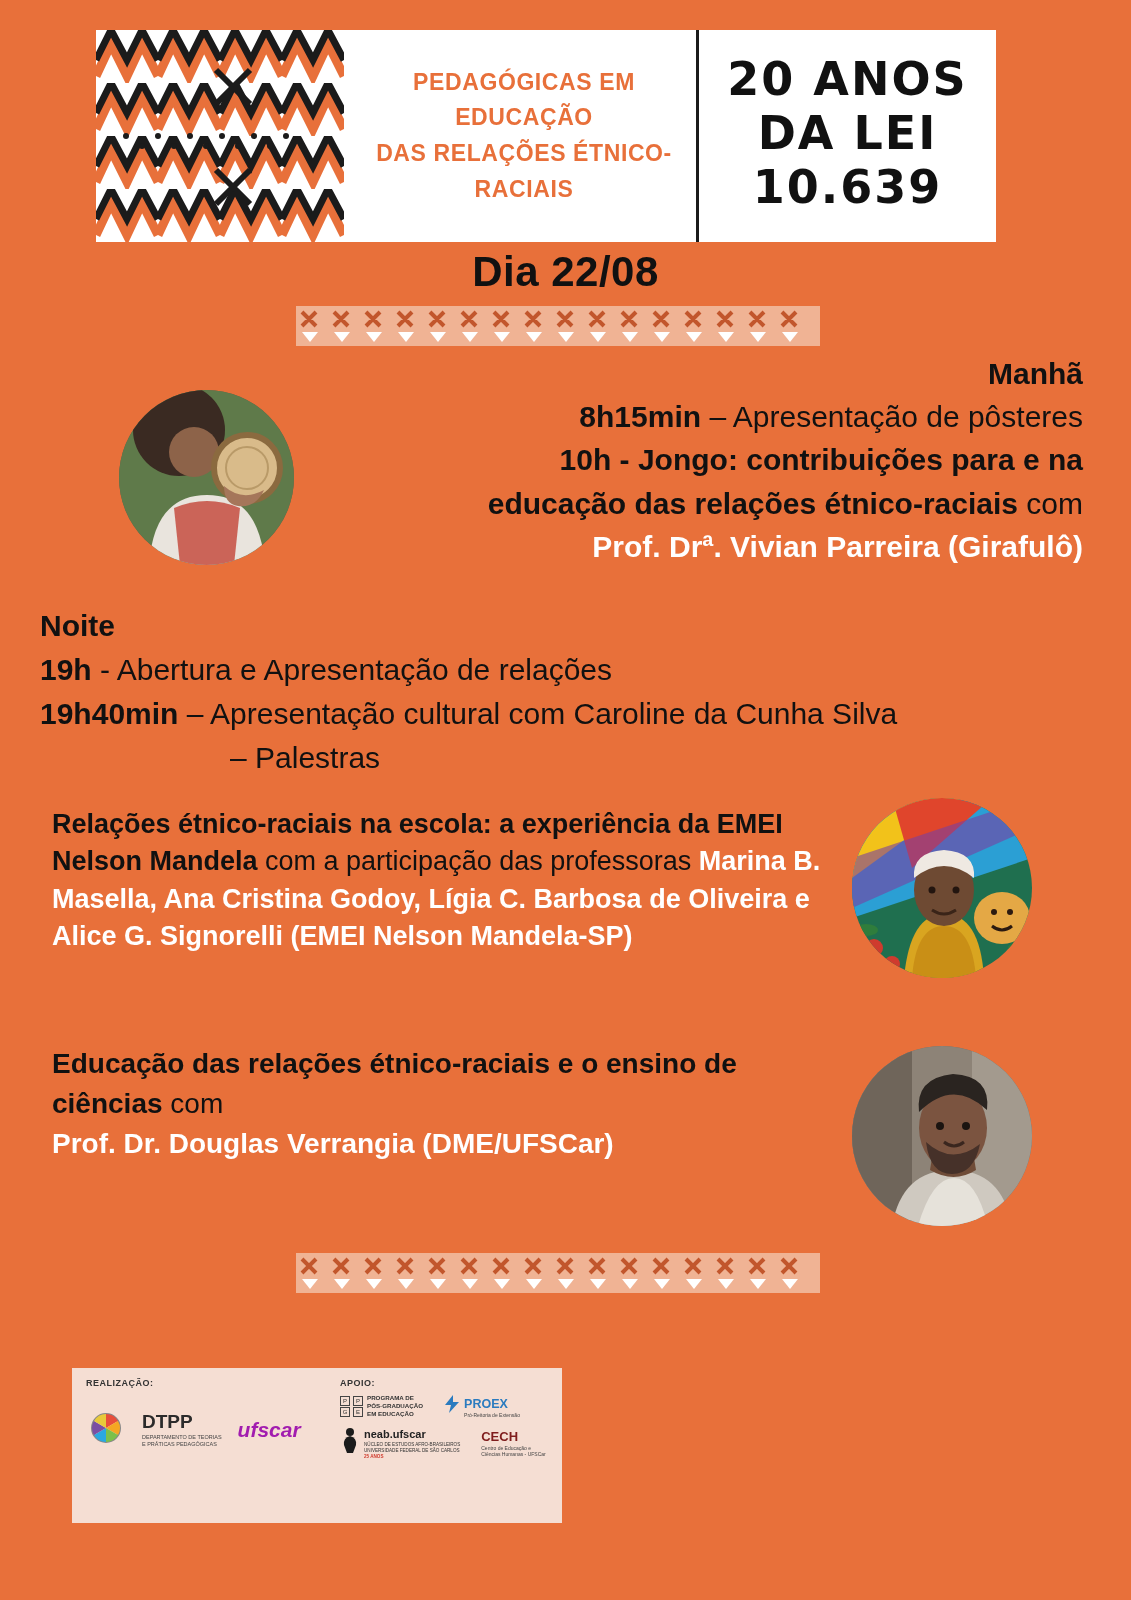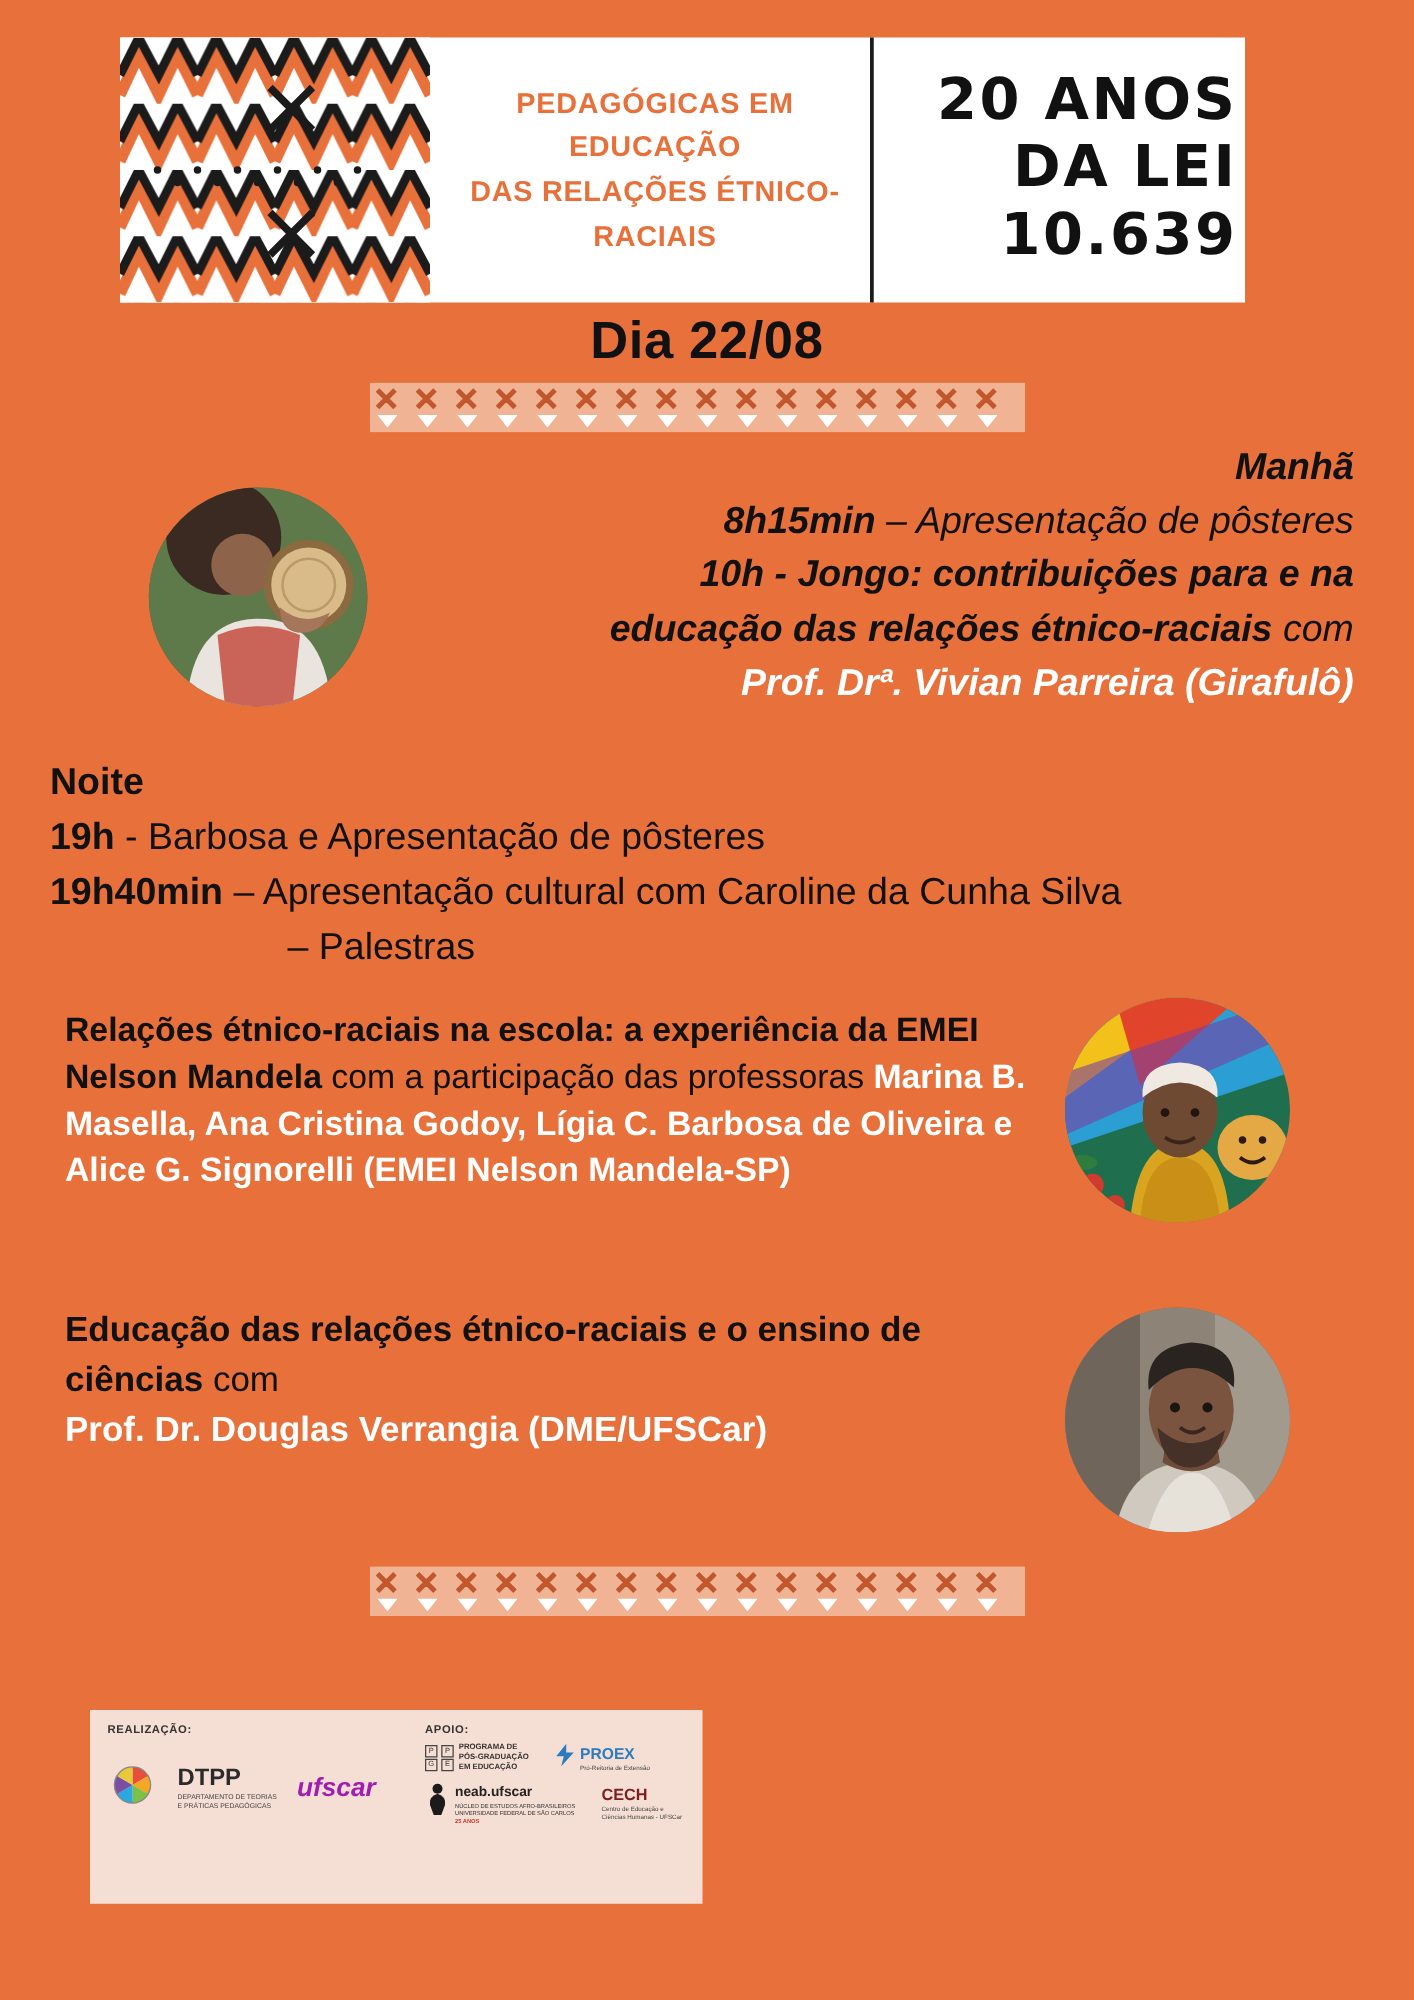--- a/index.html
+++ b/index.html
@@ -47,21 +47,21 @@
     line-height: 1.55;
     color: #E8703A;
     text-align: center;
   }
   .banner-law {
     width: 300px;
     border-left: 3px solid #1b1b1b;
     display: flex;
     flex-direction: column;
     justify-content: center;
-    align-items: flex-end;
+    align-items: center;
     padding: 4px 6px 10px 6px;
     position: relative;
   }
   .banner-law .lawline {
     font-family: "DejaVu Sans", sans-serif;
     font-weight: 700;
     font-size: 46px;
     color: #111;
     letter-spacing: 2px;
     line-height: 1.18;
@@ -96,21 +96,20 @@
   .block { position: absolute; color: #111; }
   .b { font-weight: 700; }
   .w { color: #FFFFFF; font-weight: 700; }
 
   .morning {
     top: 352px; right: 48px;
     width: 700px;
     text-align: right;
     font-size: 30px;
     line-height: 1.44;
-    font-style: italic;
   }
   .morning .head { font-weight: 700; font-size: 30px; }
 
   .photo-vivian {
     position: absolute;
     left: 119px; top: 390px;
     width: 175px; height: 175px;
     border-radius: 50%;
     overflow: hidden;
     background: #6d5846;
@@ -319,21 +318,21 @@
       <span class="b">educação das relações étnico-raciais</span><span> com</span>
     </div>
     <div>
       <span class="w">Prof. Drª. Vivian Parreira (Girafulô)</span>
     </div>
   </div>
 
   <div class="block night">
     <div class="head">Noite</div>
     <div>
-      <span class="b">19h</span><span> - Barbosa e Apresentação de pôsteres</span>
+      <span class="b">19h</span><span> - Abertura e Apresentação de relações</span>
     </div>
     <div>
       <span class="b">19h40min</span><span> – Apresentação cultural com Caroline da Cunha Silva</span>
     </div>
     <div class="palestras">– Palestras</div>
   </div>
 
   <div class="photo-mandela">
     <svg width="180" height="180" viewBox="0 0 180 180" aria-hidden="true">
       <rect width="180" height="180" fill="#1f6f4f"></rect>

